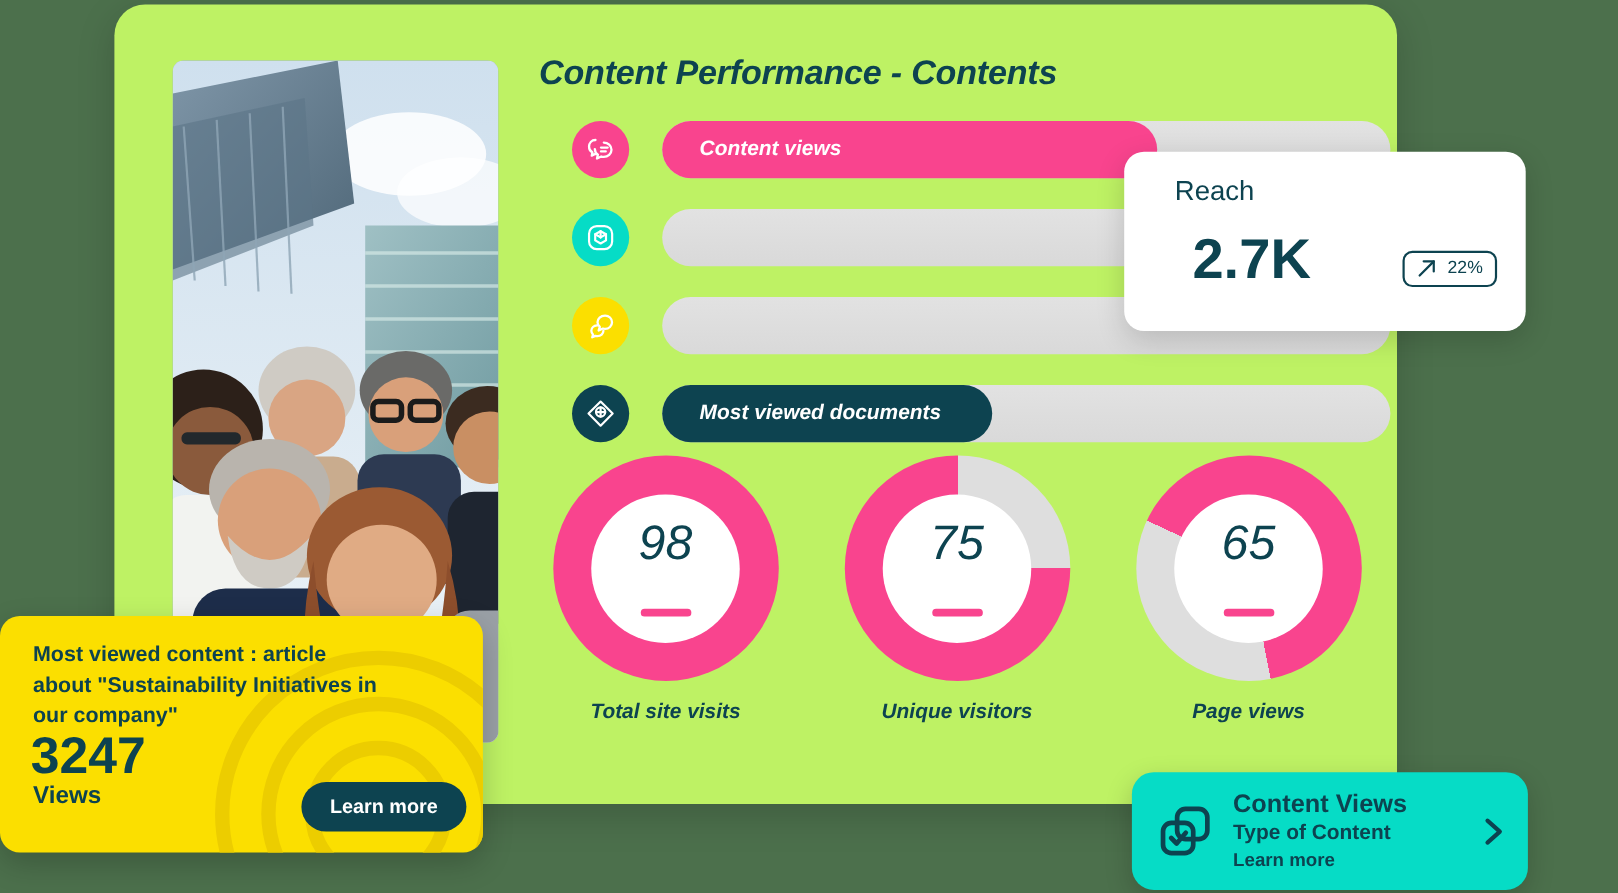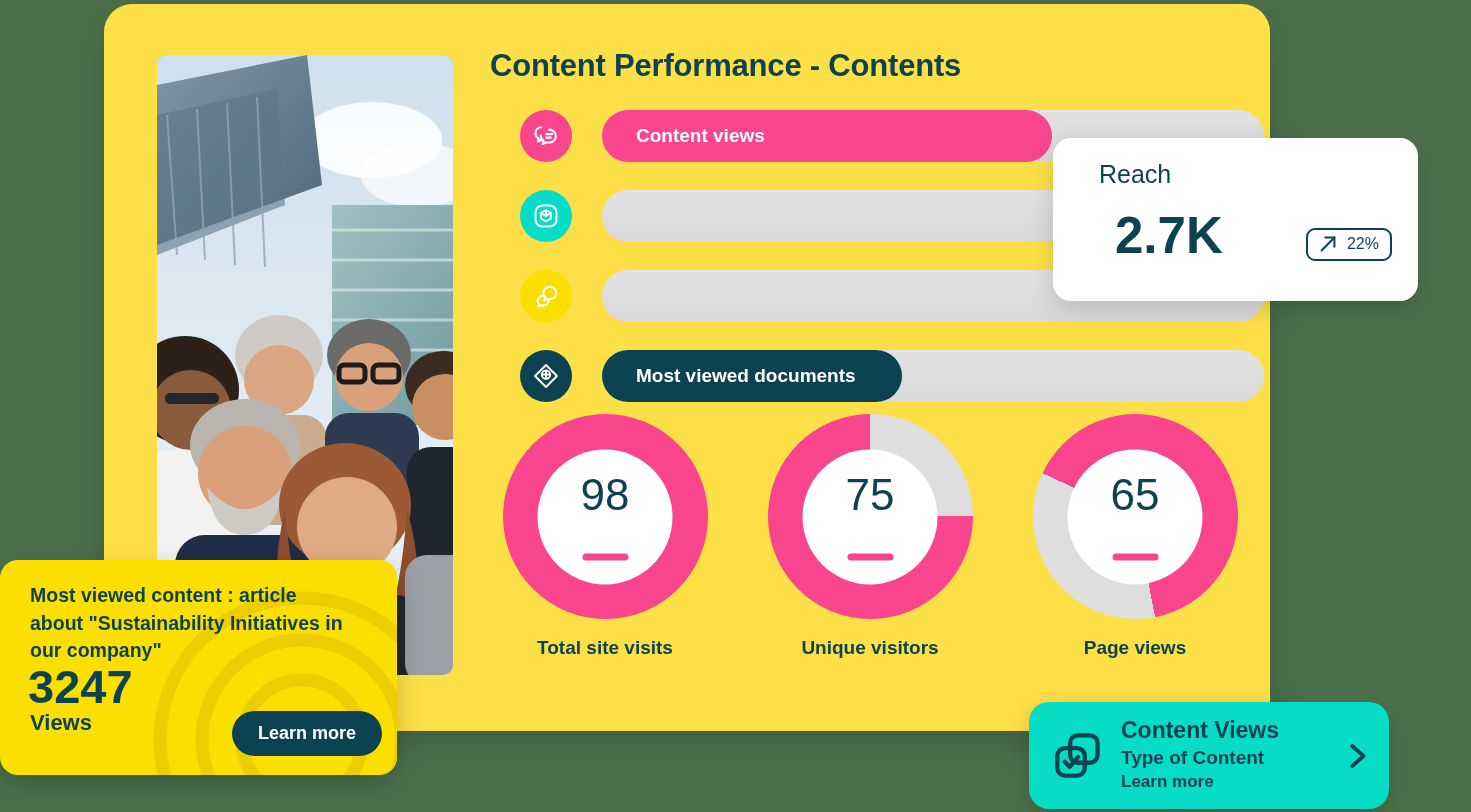--- a/index.html
+++ b/index.html
@@ -8,24 +8,25 @@
     overflow: hidden;
     font-family: "Liberation Sans", sans-serif;
   }
   body { background: #4c704c; position: relative; }
 
   
   .dash-card {
     position: absolute;
     left: 104px; top: 4px;
     width: 1166px; height: 727px;
-    background: #fde047;
+    background: #bef264;
     border-radius: 28px;
     box-shadow: 0 10px 34px rgba(0,0,0,0.17);
     overflow: hidden;
+    font-style: italic;
   }
 
   
   .photo {
     position: absolute;
     left: 53px; top: 51px;
     width: 296px; height: 620px;
     border-radius: 10px;
     overflow: hidden;
     background: #9fb4c4;
@@ -121,21 +122,20 @@
   }
 
   
   .reach-card {
     position: absolute;
     left: 1022px; top: 138px;
     width: 365px; height: 163px;
     background: #ffffff;
     border-radius: 18px;
     box-shadow: 0 8px 26px rgba(0,0,0,0.16);
-    margin-left: 31px;
   }
   .reach-title {
     position: absolute;
     left: 46px; top: 22px;
     font-size: 25px; color: #0d4350;
   }
   .reach-value {
     position: absolute;
     left: 62px; top: 72px;
     font-size: 51px; font-weight: bold;
@@ -149,21 +149,21 @@
     padding: 3px 11px 4px 9px;
     display: flex; align-items: center; gap: 8px;
     color: #0d4350; font-size: 16px;
   }
   .reach-badge svg { width: 22px; height: 22px; display:block; }
 
   
   .promo-card {
     position: absolute;
     left: 0px; top: 560px;
-    width: 397px; height: 215px;
+    width: 439px; height: 215px;
     background: #fbdf00;
     border-radius: 18px;
     box-shadow: 0 10px 28px rgba(0,0,0,0.2);
     overflow: hidden;
   }
   .promo-rings { position:absolute; right:-70px; bottom:-130px; width:330px; height:330px; }
   .promo-rings circle { fill:none; stroke:#eccd00; stroke-width:13; }
   .promo-head {
     position: absolute;
     left: 30px; top: 22px;

